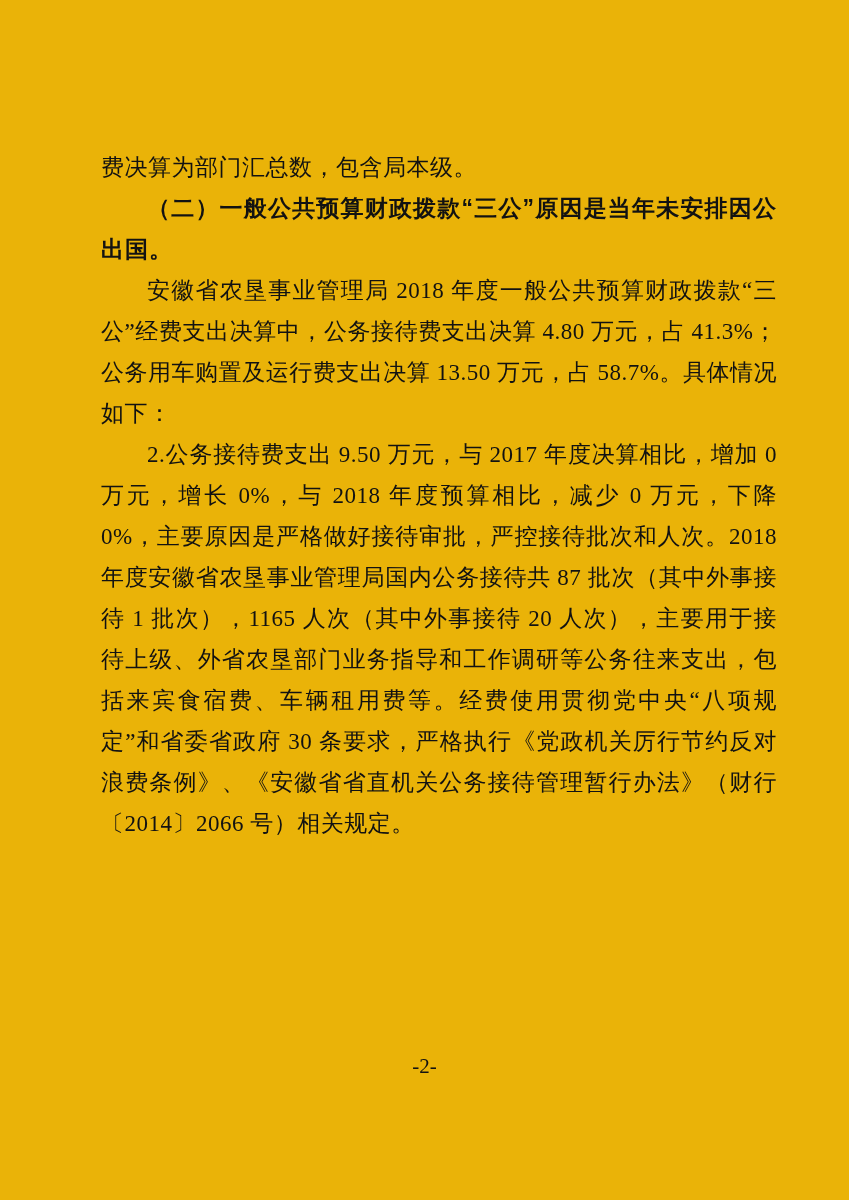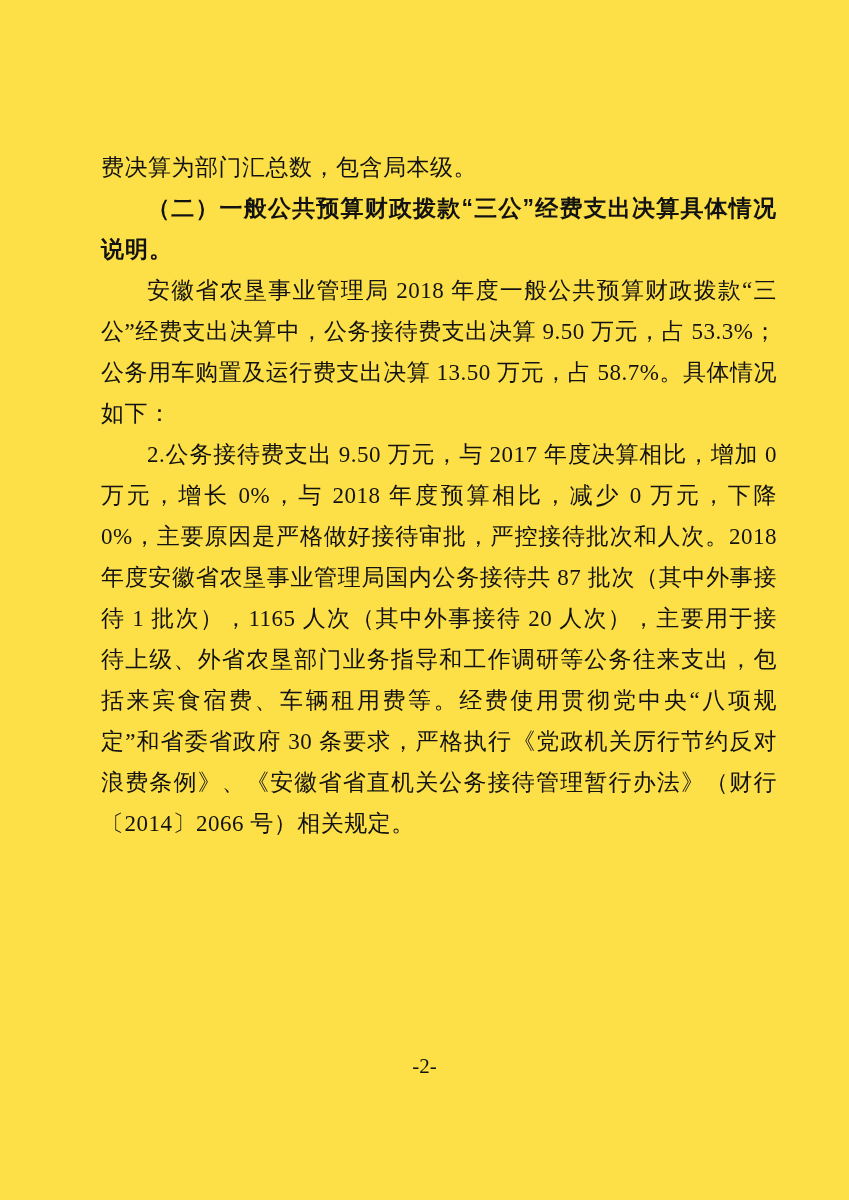--- a/index.html
+++ b/index.html
@@ -8,21 +8,21 @@
   }
   body {
     width: 849px;
     height: 1200px;
     background: #f2f2f2;
   }
   .page {
     position: relative;
     width: 849px;
     height: 1200px;
-    background: #fde047;
+    background: #eab308;
     overflow: hidden;
     color: #121212;
     font-family: "Liberation Serif", "DejaVu Serif", serif;
   }
   .content {
     position: absolute;
     left: 101px;
     top: 147px;
     width: 676px;
     font-size: 23px;
@@ -52,18 +52,18 @@
     line-height: 30px;
     color: #121212;
   }
 </style>
 </head>
 <body>
 
 <div class="page">
   <div class="content">
     <p class="no-indent">费决算为部门汇总数，包含局本级。</p>
-    <p class="heading">（二）一般公共预算财政拨款“三公”经费支出决算具体情况说明。</p>
-    <p>安徽省农垦事业管理局 2018 年度一般公共预算财政拨款“三公”经费支出决算中，公务接待费支出决算 9.50 万元，占 53.3%；公务用车购置及运行费支出决算 13.50 万元，占 58.7%。具体情况如下：</p>
+    <p class="heading">（二）一般公共预算财政拨款“三公”原因是当年未安排因公出国。</p>
+    <p>安徽省农垦事业管理局 2018 年度一般公共预算财政拨款“三公”经费支出决算中，公务接待费支出决算 4.80 万元，占 41.3%；公务用车购置及运行费支出决算 13.50 万元，占 58.7%。具体情况如下：</p>
     <p>2.公务接待费支出 9.50 万元，与 2017 年度决算相比，增加 0 万元，增长 0%，与 2018 年度预算相比，减少 0 万元，下降 0%，主要原因是严格做好接待审批，严控接待批次和人次。2018 年度安徽省农垦事业管理局国内公务接待共 87 批次（其中外事接待 1 批次），1165 人次（其中外事接待 20 人次），主要用于接待上级、外省农垦部门业务指导和工作调研等公务往来支出，包括来宾食宿费、车辆租用费等。经费使用贯彻党中央“八项规定”和省委省政府 30 条要求，严格执行《党政机关厉行节约反对浪费条例》、《安徽省省直机关公务接待管理暂行办法》（财行〔2014〕2066 号）相关规定。</p>
   </div>
   <div class="footer">-2-</div>
 </div>
 
 </body></html>

